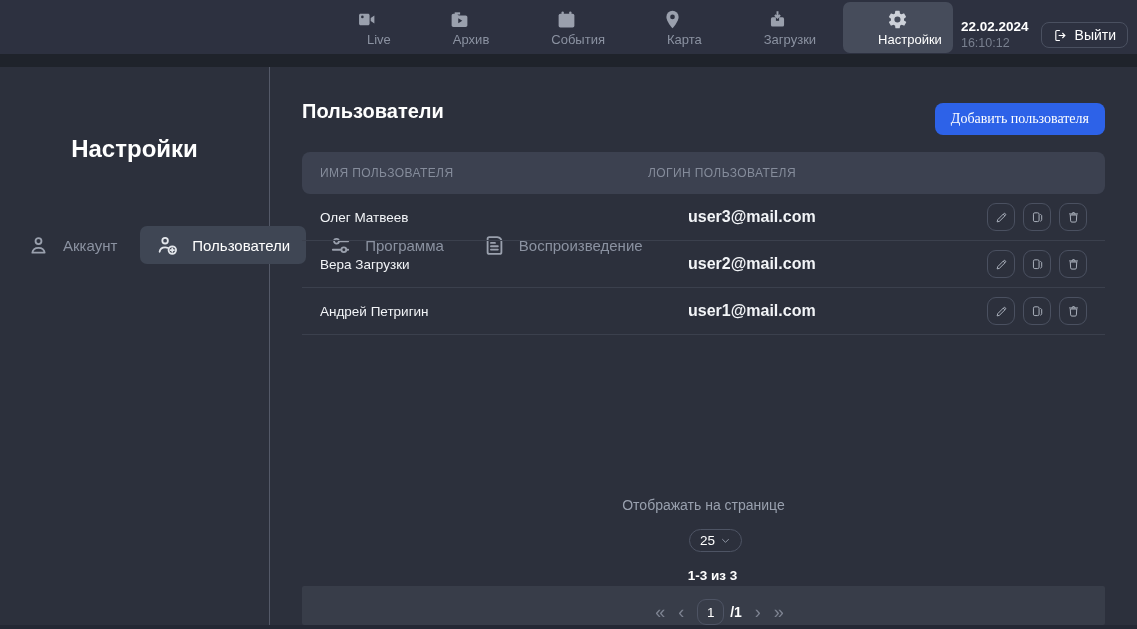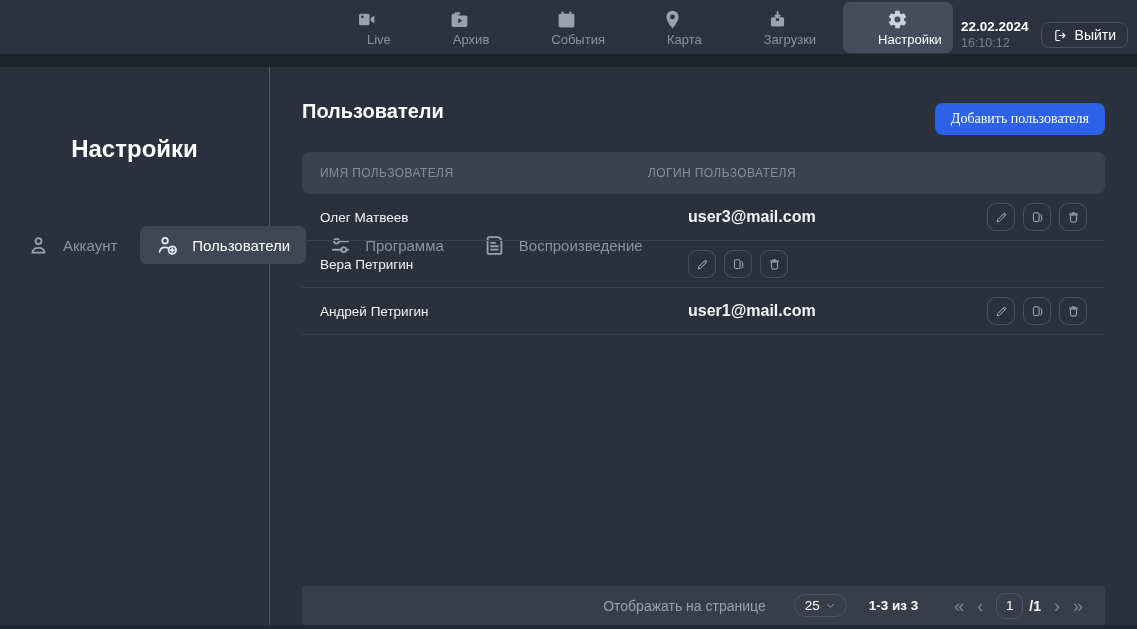--- a/index.html
+++ b/index.html
@@ -99,21 +99,21 @@
   .row-actions{display:flex;gap:8px;}
   .icon-btn{
     width:28px;height:28px;border:1px solid var(--border-subtle);border-radius:9px;
     background:transparent;display:flex;align-items:center;justify-content:center;cursor:pointer;
   }
   .icon-btn svg{width:15px;height:15px;stroke:#aab0bc;fill:none;stroke-width:1.6;}
   
   .table-footer{
     margin-top:auto;margin-bottom:4px;height:39px;background:var(--footer-bg);
     border-radius:2px;display:flex;align-items:center;justify-content:flex-end;
-    padding:0 22px;gap:4px;
+    padding:0 22px;gap:16px;flex-direction:column;
   }
   .pp-label{font-size:14px;color:#99a0ae;}
   .pp-select{
     margin-left:24px;display:flex;align-items:center;gap:5px;
     border:1px solid #4e5464;border-radius:14px;padding:3px 10px;cursor:pointer;
   }
   .pp-value{font-size:13.5px;color:#fff;}
   .pp-select svg{width:11px;height:11px;stroke:#99a0ae;fill:none;stroke-width:2;}
   .range-text{margin-left:18px;font-size:13.5px;font-weight:bold;color:#fff;}
   .pager{margin-left:32px;display:flex;align-items:center;gap:13px;}
@@ -288,21 +288,22 @@
             <svg viewBox="0 0 24 24">
               <path d="M6.8 8h10.4l-.6 9.4a2 2 0 0 1-2 1.9H9.4a2 2 0 0 1-2-1.9L6.8 8z" stroke-linejoin="round"></path>
               <path d="M5.5 6.3h13" stroke-linecap="round"></path>
               <path d="M10 6V5.2c0-.6.5-1 1-1h2c.5 0 1 .4 1 1V6" stroke-linecap="round"></path>
             </svg>
           </button>
       </div>
     </div>
 
     <div class="trow">
-      <span class="cell-name">Вера Петригин</span>
+      <span class="cell-name">Вера Загрузки</span>
+      <span class="cell-login">user2@mail.com</span>
       <div class="row-actions">
         <button class="icon-btn">
             <svg viewBox="0 0 24 24">
               <path d="M14.6 6.4l3 3M5 19l.9-3.5L15.4 6a1.9 1.9 0 0 1 2.7 2.7l-9.6 9.5L5 19z" stroke-linejoin="round"></path>
             </svg>
           </button>
         <button class="icon-btn">
             <svg viewBox="0 0 24 24">
               <rect x="5.5" y="4.5" width="9" height="14" rx="2.2"></rect>
               <path d="M17 7.2c1 .2 1.7 1.1 1.7 2.2v6.2c0 1.1-.7 2-1.7 2.2" stroke-linecap="round"></path>

